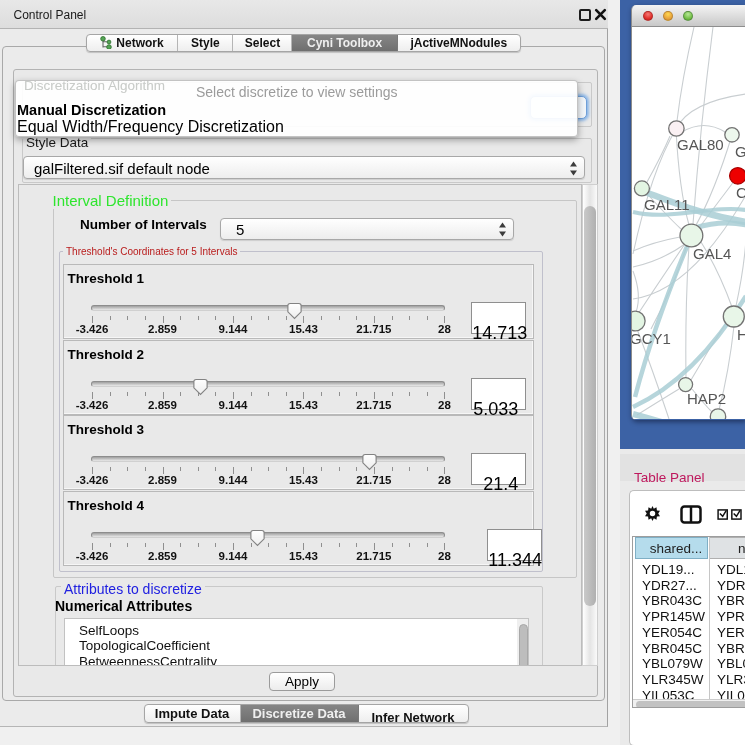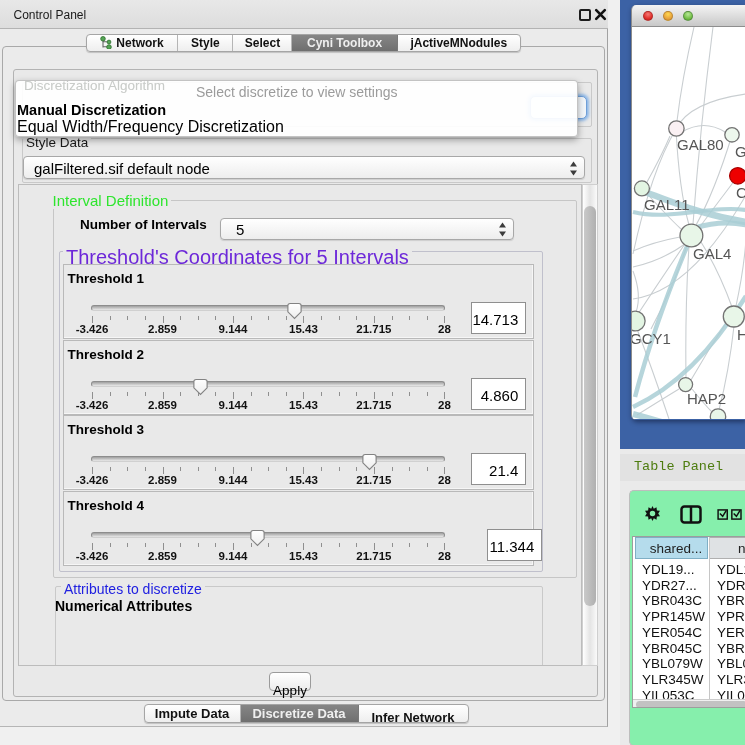--- a/index.html
+++ b/index.html
@@ -12,21 +12,21 @@
 .seg .s { display:flex; align-items:center; justify-content:center; color:#111; border-right:1px solid #b5b5b5; white-space:nowrap; }
 .seg .s:last-child { border-right:none;text-align:center; }
 .seg .sel { background:linear-gradient(#868686,#6f6f6f); color:#efefef; border-right-color:#787878; }
 .grp { position:absolute; border:1px solid #c9c9c9; border-radius:2px; }
 .gtitle { position:absolute; padding:0 3px; white-space:nowrap; background:#e9e9e9; }
 .combo { position:absolute; background:linear-gradient(#ffffff,#ededed); border:1px solid #a8a8a8; border-radius:4px; color:#000; box-shadow:0 1px 1px rgba(0,0,0,.12); }
 .track { position:absolute; border-radius:3px; background:linear-gradient(#9f9f9f,#e9e9e9); border:1px solid #8d8d8d; border-bottom-color:#d0d0d0; }
 .thumb { position:absolute; width:15px; height:18px; }
 .tick { position:absolute; width:1px; background:#8f8f8f; }
 .tlabel { position:absolute; font-size:11.5px; font-weight:bold; color:#111; transform:translateX(-50%); white-space:nowrap; }
-.vbox { position:absolute; width:55px; height:32px; background:#fff; border:1px solid #8f8f8f; font-size:15px; text-align:right; padding:8px 7px 0 0; color:#000; }
+.vbox { position:absolute; width:55px; height:32px; background:#fff; border:1px solid #8f8f8f; font-size:18px; text-align:right; padding:20px 7px 0 0; color:#000; }
 .tpanel { position:absolute; border:1px solid #b9b9b9; background:#e9e9e9; box-shadow:inset -1px -1px 0 #f6f6f6; }
 .tpanel .tl { position:absolute; left:4px; top:5.5px; font-size:13.5px; font-weight:bold; color:#000; }
 </style>
 </head>
 <body>
 
 <div class="abs" id="cp">
   <div class="abs" id="cp-title">
     <span style="position:absolute; left:13.5px; top:8px; font-size:12px; color:#1a1a1a;">Control Panel</span>
     <div class="abs" style="left:579px; top:9px; width:12px; height:12px; border:2px solid #1c1c1c; border-radius:2px;"></div>
@@ -75,21 +75,21 @@
       <div class="abs" style="left:79px; top:216px; font-size:13.5px; font-weight:bold; color:#000;">Number of Intervals</div>
       <div class="combo" style="left:219px; top:217px; width:294px; height:21.5px;">
         <span style="position:absolute; left:15px; top:2px; font-size:15px;">5</span>
         <svg style="position:absolute; right:6px; top:3px;" width="9" height="15" viewBox="0 0 9 15">
             <path d="M4.5 0.5 L8 5.5 L1 5.5 Z" fill="#3c3c3c"></path>
             <path d="M4.5 14.5 L8 9.5 L1 9.5 Z" fill="#3c3c3c"></path>
           </svg>
       </div>
 
       <div class="grp" style="left:58px; top:250px; width:484px; height:321px; border-color:#c0c0cc;"></div>
-      <div class="gtitle" style="left:62px; top:245px; color:#6d28d9; font-size:20px;">Threshold's Coordinates for 5 Intervals</div>
+      <div class="gtitle" style="left:62px; top:245px; color:#b91c1c; font-size:10px;">Threshold's Coordinates for 5 Intervals</div>
 
 <div class="tpanel" style="left:61.5px; top:263px; width:471px; height:75px;">
 <div class="tl">Threshold 1</div>
 <div class="track" style="left:27.5px; top:39.5px; width:354px; height:6px;"></div>
 <div class="tick" style="left:28.5px; top:50.5px; height:7px;"></div>
           <div class="tick" style="left:46.1px; top:50.5px; height:4px;"></div>
           <div class="tick" style="left:63.7px; top:50.5px; height:4px;"></div>
           <div class="tick" style="left:81.4px; top:50.5px; height:4px;"></div>
           <div class="tick" style="left:99.0px; top:50.5px; height:7px;"></div>
           <div class="tick" style="left:116.6px; top:50.5px; height:4px;"></div>
@@ -159,21 +159,21 @@
 <svg class="thumb" style="left:129.0px; top:37px;" width="17" height="19" viewBox="0 0 17 19">
             <defs>
               <linearGradient id="thg2" x1="0" y1="0" x2="0" y2="1">
                 <stop offset="0" stop-color="#ffffff"></stop>
                 <stop offset="0.5" stop-color="#f6f6f6"></stop>
                 <stop offset="1" stop-color="#ededed"></stop>
               </linearGradient>
             </defs>
             <path d="M1 3.5 Q1 1 3.5 1 L13.5 1 Q16 1 16 3.5 L16 10.5 L8.5 18 L1 10.5 Z" fill="url(#thg2)" stroke="#828282" stroke-width="1.3"></path>
           </svg>
-<div class="vbox" style="left:407.8px; top:36.5px;">4.860</div>
+<div class="vbox" style="left:407.8px; top:36.5px;">5.033</div>
 </div>
 <div class="tpanel" style="left:61.5px; top:414px; width:471px; height:75px;">
 <div class="tl">Threshold 3</div>
 <div class="track" style="left:27.5px; top:39.5px; width:354px; height:6px;"></div>
 <div class="tick" style="left:28.5px; top:50.5px; height:7px;"></div>
           <div class="tick" style="left:46.1px; top:50.5px; height:4px;"></div>
           <div class="tick" style="left:63.7px; top:50.5px; height:4px;"></div>
           <div class="tick" style="left:81.4px; top:50.5px; height:4px;"></div>
           <div class="tick" style="left:99.0px; top:50.5px; height:7px;"></div>
           <div class="tick" style="left:116.6px; top:50.5px; height:4px;"></div>
@@ -249,27 +249,32 @@
               </linearGradient>
             </defs>
             <path d="M1 3.5 Q1 1 3.5 1 L13.5 1 Q16 1 16 3.5 L16 10.5 L8.5 18 L1 10.5 Z" fill="url(#thg4)" stroke="#828282" stroke-width="1.3"></path>
           </svg>
 <div class="vbox" style="left:407.8px; top:36.5px;margin-left:16px;">11.344</div>
 </div>
 
       <div class="grp" style="left:54px; top:585px; width:488px; height:96px;"></div>
       <div class="gtitle" style="left:60px; top:579.5px; color:#2020e0; font-size:14px;">Attributes to discretize</div>
       <div class="abs" style="left:54px; top:596.5px; font-size:14px; font-weight:bold; color:#000;">Numerical Attributes</div>
+      <div class="abs" style="left:63px; top:617px; width:465px; height:60px; background:#fff; border:1px solid #c2c2c2; font-size:13.5px; color:#111;">
+        <div style="padding:3.5px 0 0 14px; line-height:15.7px;">SelfLoops<br>TopologicalCoefficient<br>BetweennessCentrality</div>
+        <div class="abs" style="left:452px; top:0; width:11px; height:58px; background:#efefef;"></div>
+          <div class="abs" style="left:454px; top:5px; width:9px; height:54px; background:#bdbdbd; border:1px solid #a8a8a8; border-radius:5px 5px 0 0;"></div>
+      </div>
     </div>
   </div>
 
   <div class="abs" style="left:582px; top:184px; width:16px; height:482px; background:linear-gradient(90deg,#ffffff,#e4e4e4 50%, #fafafa); border:1px solid #cfcfcf;"></div>
   <div class="abs" style="left:584px; top:206px; width:12px; height:400px; background:linear-gradient(90deg,#c9c9c9,#b0b0b0); border-radius:6px;"></div>
 
-  <div class="abs" style="left:269px; top:671.5px; width:42px; height:19px; background:linear-gradient(#ffffff,#ececec); border:1px solid #9b9b9b; border-radius:4px; text-align:center; font-size:13.5px; padding-top:10px; color:#000;">Apply</div>
+  <div class="abs" style="left:269px; top:671.5px; width:66px; height:19px; background:linear-gradient(#ffffff,#ececec); border:1px solid #9b9b9b; border-radius:4px; text-align:center; font-size:13.5px; padding-top:1px; color:#000;">Apply</div>
 
   <div class="abs" style="left:15px; top:80px; width:563px; height:57px; background:rgba(255,255,255,0.93); border:1px solid rgba(170,170,170,.7); border-radius:4px; box-shadow:0 3px 7px rgba(0,0,0,.35);">
     <div class="abs" style="left:180px; top:3px; font-size:14px; color:#9b9b9b;">Select discretize to view settings</div>
     <div class="abs" style="left:1px; top:37px; font-size:16px; color:#000;">Equal Width/Frequency Discretization</div>
     <div class="abs" style="left:1px; top:21px; font-size:14.5px; font-weight:bold; color:#000;">Manual Discretization</div>
   </div>
 
   <div class="abs" style="left:24px; top:78px; font-size:13.5px; color:#c9ccc9; white-space:nowrap;">Discretization Algorithm</div>
 
   <div class="abs seg" style="left:143.5px; top:704px; height:18.5px; font-size:13px; font-weight:bold;">
@@ -346,23 +351,23 @@
       <text x="692" y="260">GAL4</text>
       <text x="629" y="345">GCY1</text>
       <text x="736" y="341">H</text>
       <text x="686" y="405">HAP2</text>
     </g>
   </svg>
 </div>
 
 <div class="abs" style="left:620px; top:449px; width:125px; height:296px; background:#eaeaea;">
   <div class="abs" style="left:0; top:5px; width:125px; height:27px; background:#e2e2e2;">
-    <span style="position:absolute; left:14px; top:5px; font-size:13.5px; color:#4d7c0f;font-family:Liberation Mono, monospace;">Table Panel</span>
-  </div>
-  <div class="abs" style="left:9px; top:41px; width:116px; height:256px; background:#86efac; border:1px solid #bdbdbd; border-right:none; border-radius:5px 0 0 5px;">
+    <span style="position:absolute; left:14px; top:16px; font-size:13.5px; color:#be185d;">Table Panel</span>
+  </div>
+  <div class="abs" style="left:9px; top:41px; width:116px; height:256px; background:#ffffff; border:1px solid #bdbdbd; border-right:none; border-radius:5px 0 0 5px;">
     <svg class="abs" style="left:15px; top:15px;" width="15" height="15" viewBox="0 0 17 17">
         <path d="M8.5 0 L10 3 L13 1.5 L13.5 5 L17 5.5 L15 8.5 L17 11.5 L13.5 12 L13 15.5 L10 14 L8.5 17 L7 14 L4 15.5 L3.5 12 L0 11.5 L2 8.5 L0 5.5 L3.5 5 L4 1.5 L7 3 Z M8.5 5.4 A3.1 3.1 0 1 0 8.5 11.6 A3.1 3.1 0 1 0 8.5 5.4" fill="#111" fill-rule="evenodd"></path>
       </svg>
     <svg class="abs" style="left:50px; top:14px;" width="22" height="19" viewBox="0 0 23 20">
         <rect x="1.5" y="1.5" width="20" height="17" rx="3" fill="none" stroke="#111" stroke-width="2.6"></rect>
         <line x1="11.5" y1="2" x2="11.5" y2="18" stroke="#111" stroke-width="2.6"></line>
       </svg>
     <svg class="abs" style="left:87px; top:18px;" width="26" height="11" viewBox="0 0 28 12">
         <g fill="none" stroke="#111" stroke-width="1.6">
           <rect x="1" y="1" width="10" height="10"></rect>

